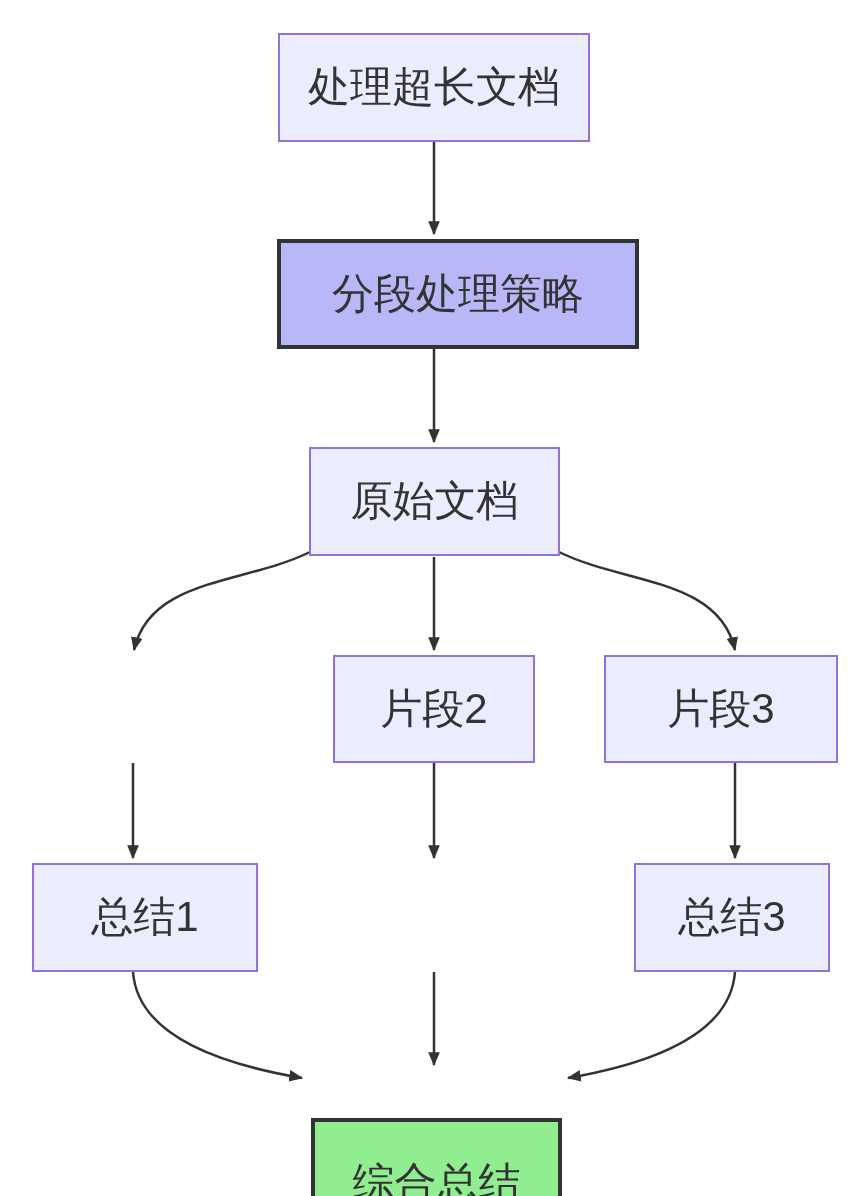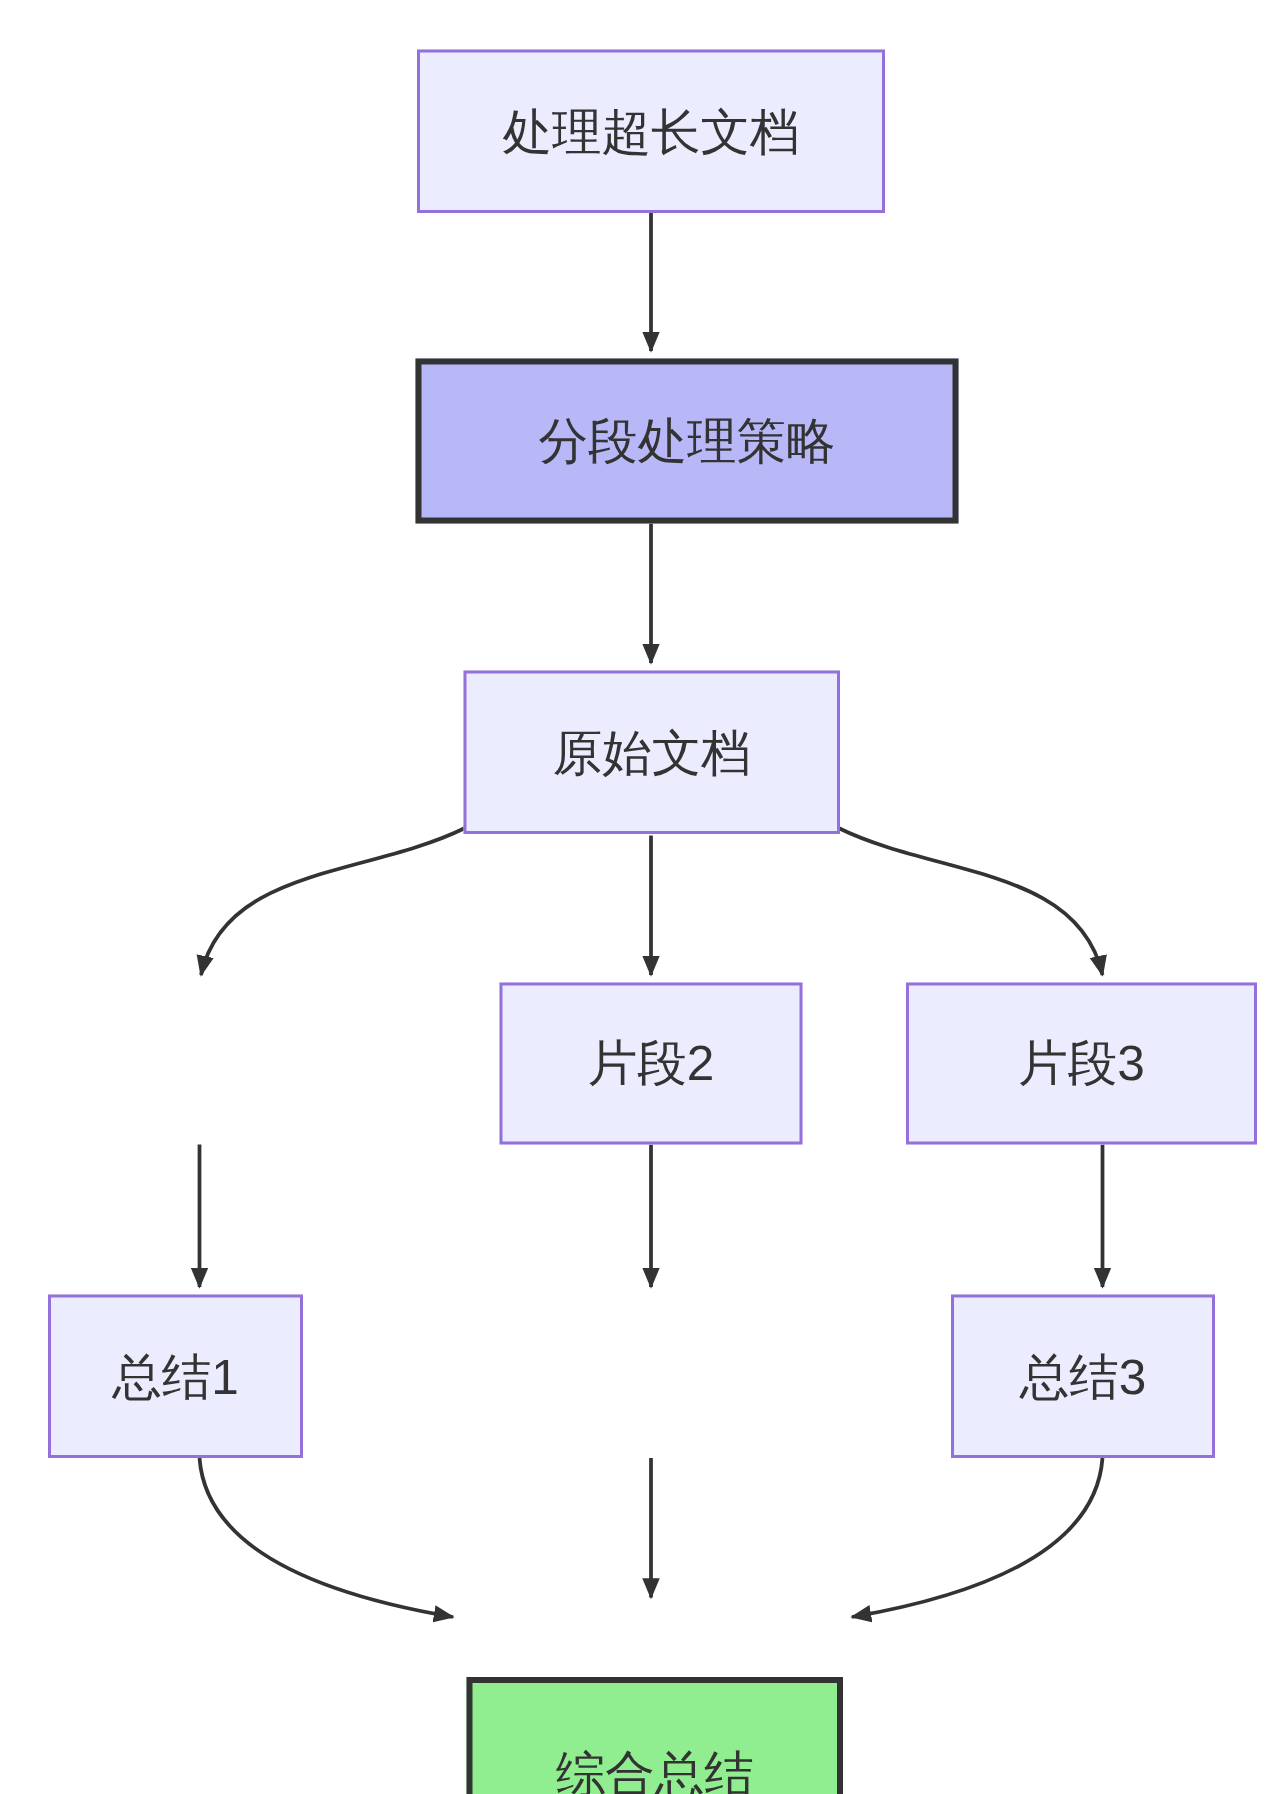--- a/index.html
+++ b/index.html
@@ -29,21 +29,21 @@
   }
   .node {
     position: absolute;
     box-sizing: border-box;
     display: flex;
     align-items: center;
     justify-content: center;
     background: #ECECFF;
     border: 2px solid #9370DB;
     color: #333333;
-    font-size: 33px;
+    font-size: 42px;
     line-height: 1.2;
     white-space: nowrap;
   }
   .node--strategy {
     background: #B8B8F8;
     border: 4px solid #333333;
   }
   .node--final {
     background: #90EE90;
     border: 4px solid #333333;
@@ -91,26 +91,26 @@
 
 
   <div class="node" style="left:333px; top:655px; width:202px; height:108px;">
     <span>片段2</span>
   </div>
 
   <div class="node" style="left:604px; top:655px; width:234px; height:108px;">
     <span>片段3</span>
   </div>
 
-  <div class="node" style="left:32px; top:863px; width:170px; height:109px;">
+  <div class="node" style="left:32px; top:863px; width:226px; height:109px;">
     <span>总结1</span>
   </div>
 
 
-  <div class="node" style="left:634px; top:863px; width:176px; height:109px;">
+  <div class="node" style="left:634px; top:863px; width:196px; height:109px;">
     <span>总结3</span>
   </div>
 
   <div class="node node--final" style="left:311px; top:1070px; width:251px; height:130px;margin-top:48px;">
     <span>综合总结</span>
   </div>
 
 </div>
 
 </body></html>

